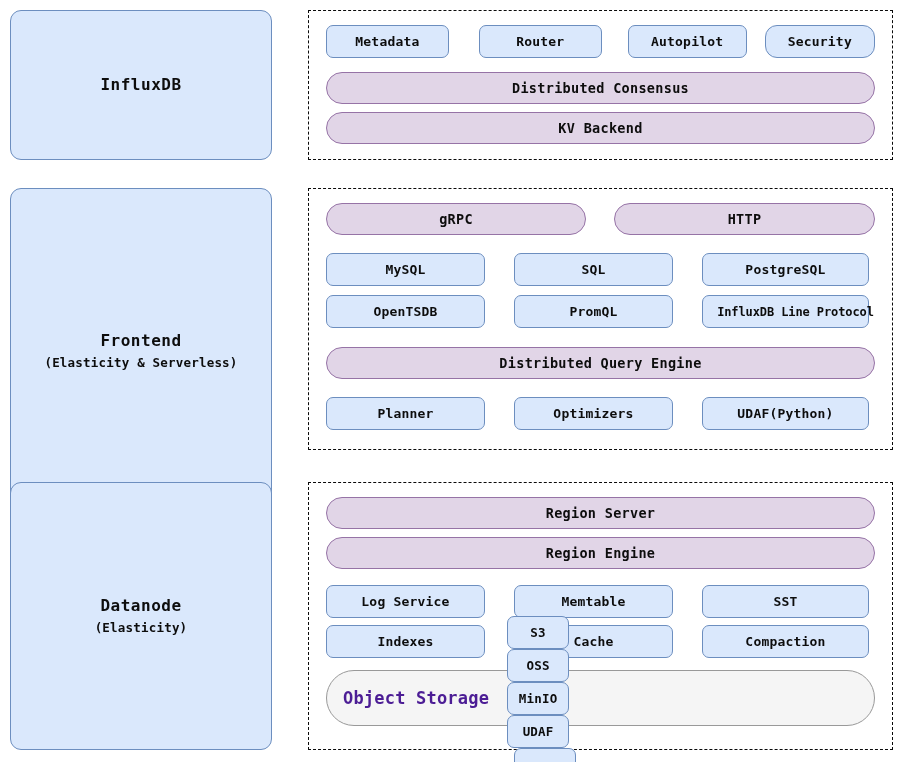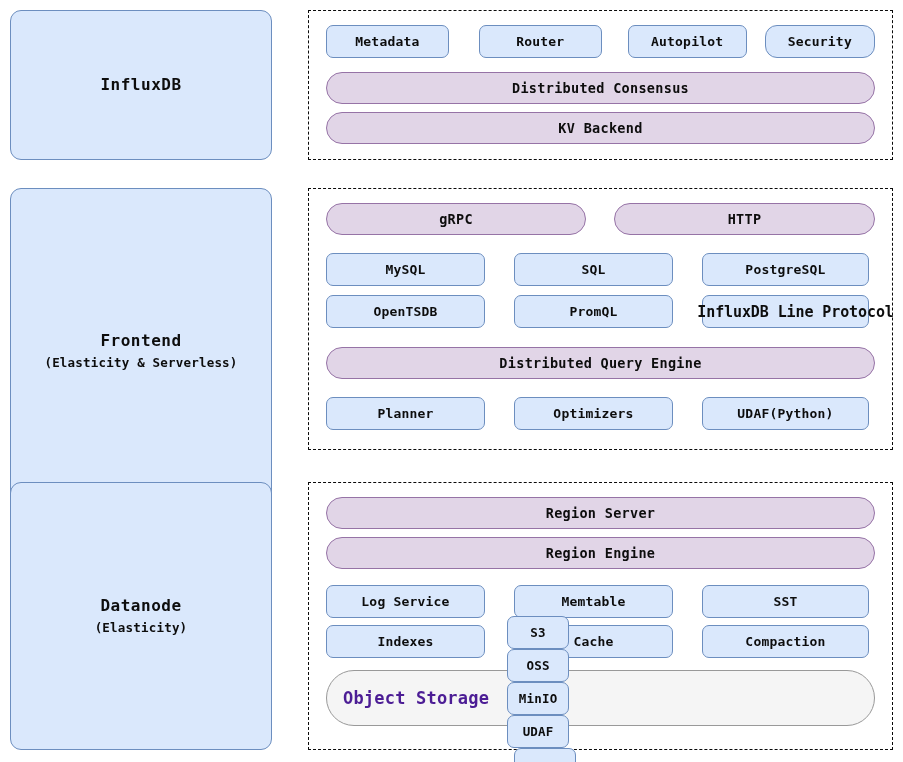--- a/index.html
+++ b/index.html
@@ -87,21 +87,21 @@
     justify-content: center;
     text-align: center;
     font-size: 13px;
     font-weight: bold;
     color: #0d0d0d;
     height: 33px;
     letter-spacing: 0.2px;
     white-space: nowrap;
   }
   .box.small-text {
-    font-size: 15px;
+    font-size: 12px;
     letter-spacing: -0.1px;
     padding-left: 20px;
   }
 
   .pill {
     box-sizing: border-box;
     background: #e1d5e7;
     border: 1px solid #9673a6;
     border-radius: 100px;
     display: flex;

